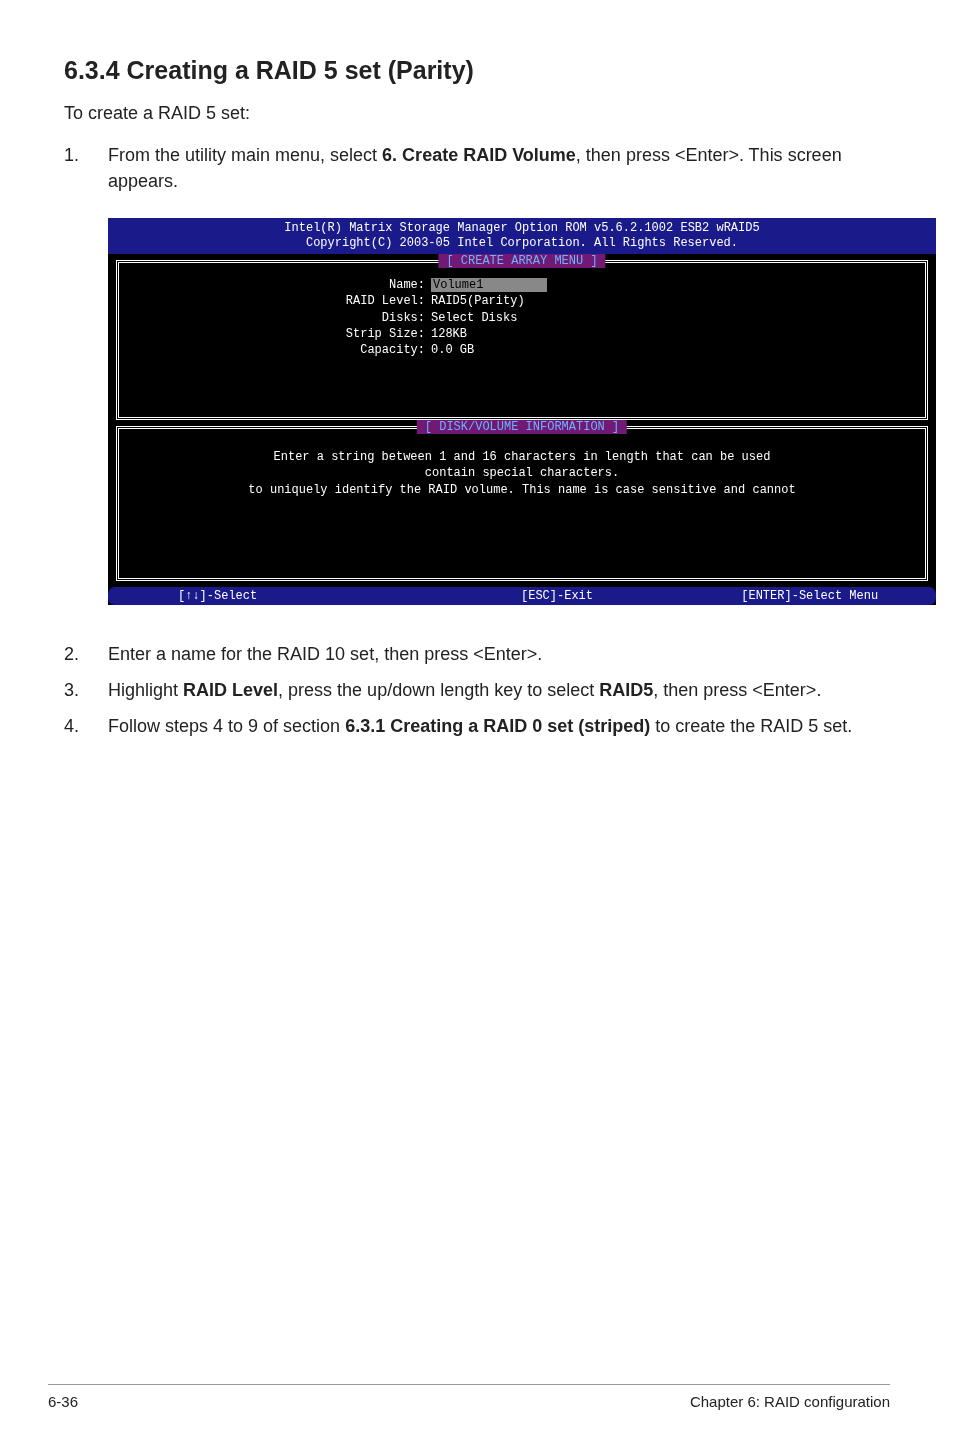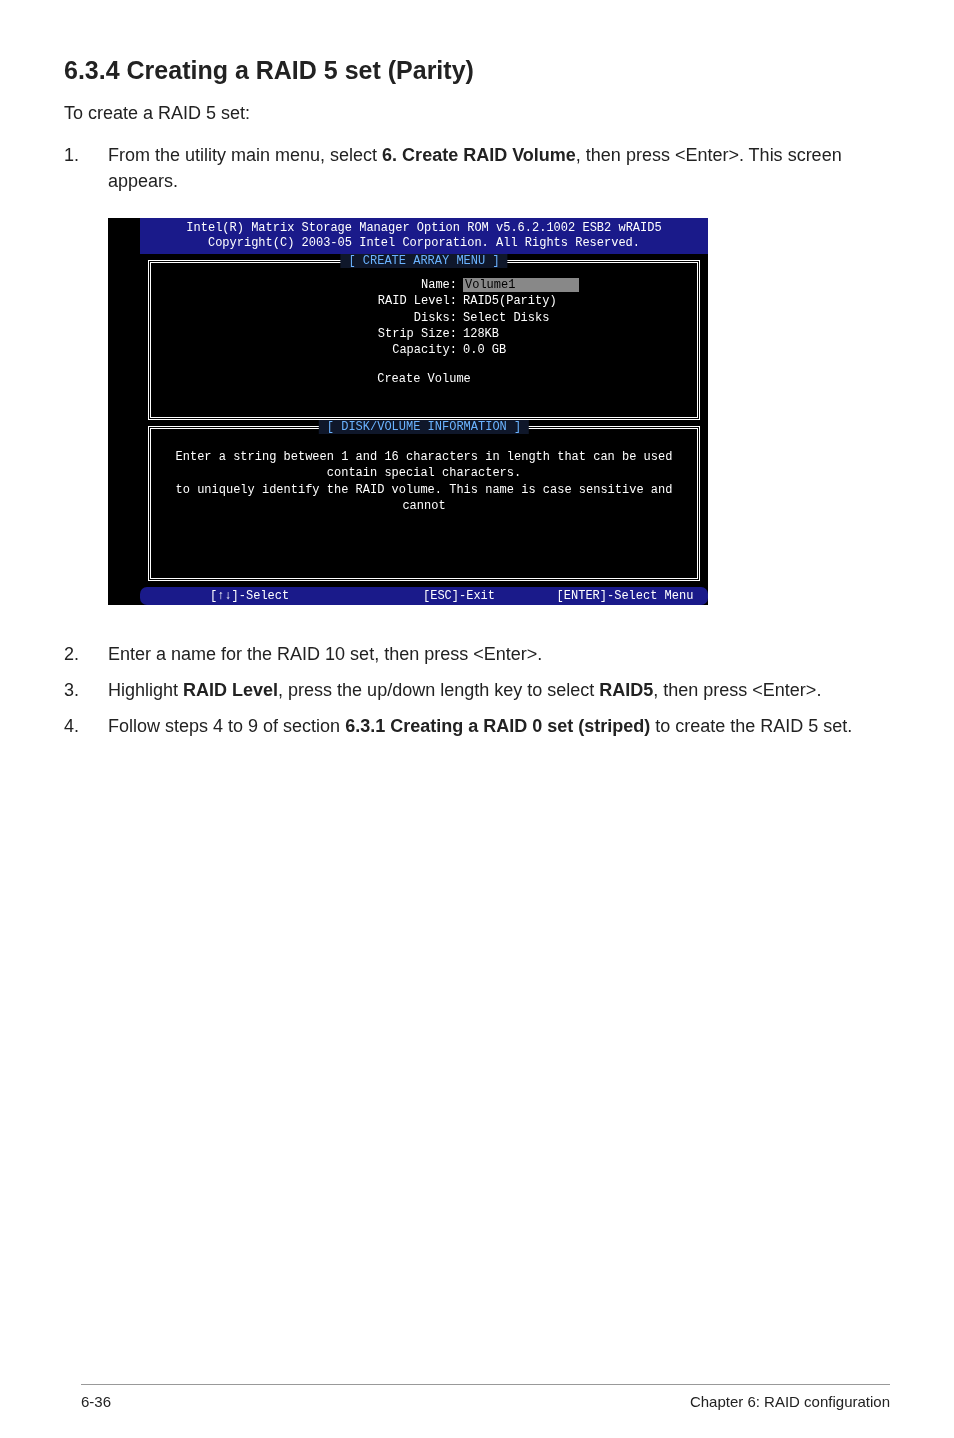--- a/index.html
+++ b/index.html
@@ -39,26 +39,25 @@
       flex: 1;
     }
     .bold { font-weight: bold; }
 
     
     .console-wrap {
       margin-left: 44px;
       margin-bottom: 36px;
     }
     .console {
-      width: 600px;
+      width: 828px;
       background: #000;
       font-family: "Courier New", monospace;
       font-size: 12px;
       color: #fff;
-      padding-left: 32px;
     }
     .console-header {
       background: #1a1a8a;
       color: #fff;
       text-align: center;
       padding: 3px 0;
       line-height: 1.25;
     }
     .panel {
       position: relative;
@@ -66,21 +65,21 @@
       margin: 6px 8px 0 8px;
       padding: 14px 10px 22px 10px;
       min-height: 160px;
     }
     .panel.info { min-height: 155px; padding-top: 20px; }
     .panel-title {
       position: absolute;
       top: -9px;
       left: 50%;
       transform: translateX(-50%);
-      background: #0f172a;
+      background: #701a75;
       color: #6bb3ff;
       padding: 0 8px;
       white-space: nowrap;
     }
     .kv {
       display: flex;
       line-height: 1.35;
     }
     .kv .k {
       width: 300px;
@@ -105,21 +104,21 @@
       padding: 2px 0;
       margin-top: 6px;
       border-radius: 7px;
     }
     .console-footer span { flex: 1; text-align: center; }
     .console-footer span:first-child { text-align: left; padding-left: 70px; }
 
     .page-footer {
       position: absolute;
       bottom: 28px;
-      left: 81px;
+      left: 48px;
       right: 64px;
       border-top: 1px solid #999;
       padding-top: 8px;
       font-size: 15px;
       display: flex;
       justify-content: space-between;
     }
   </style>
 </head>
 <body>
@@ -159,21 +158,20 @@
         <span class="v">Select Disks</span>
       </div>
       <div class="kv">
         <span class="k">Strip Size:</span>
         <span class="v">128KB</span>
       </div>
       <div class="kv">
         <span class="k">Capacity:</span>
         <span class="v">0.0   GB</span>
       </div>
-      <div class="ctr">Create Volume</div>
     </div>
 
     <div class="panel info">
       <div class="panel-title">[ DISK/VOLUME INFORMATION ]</div>
       <div class="info-text">
         <div>Enter a string between 1 and 16 characters in length that can be used</div>
         <div>contain special characters.</div>
         <div>to uniquely identify the RAID volume. This name is case sensitive and cannot</div>
       </div>
     </div>

